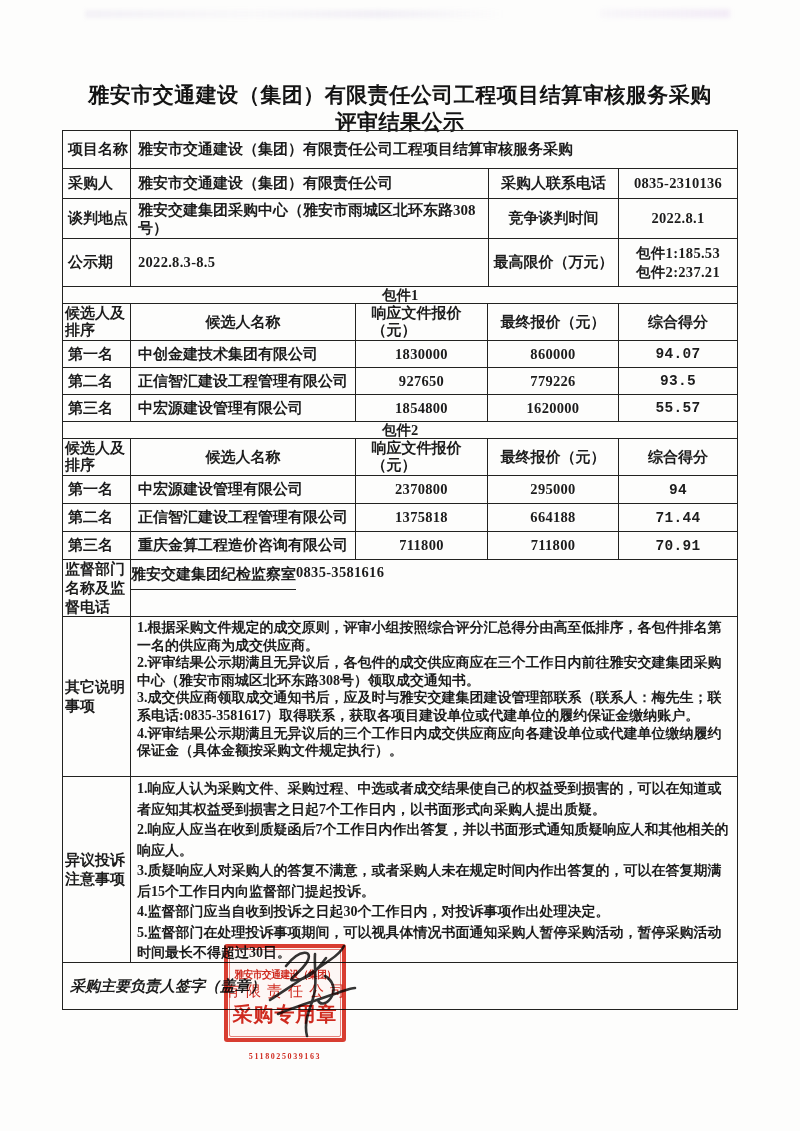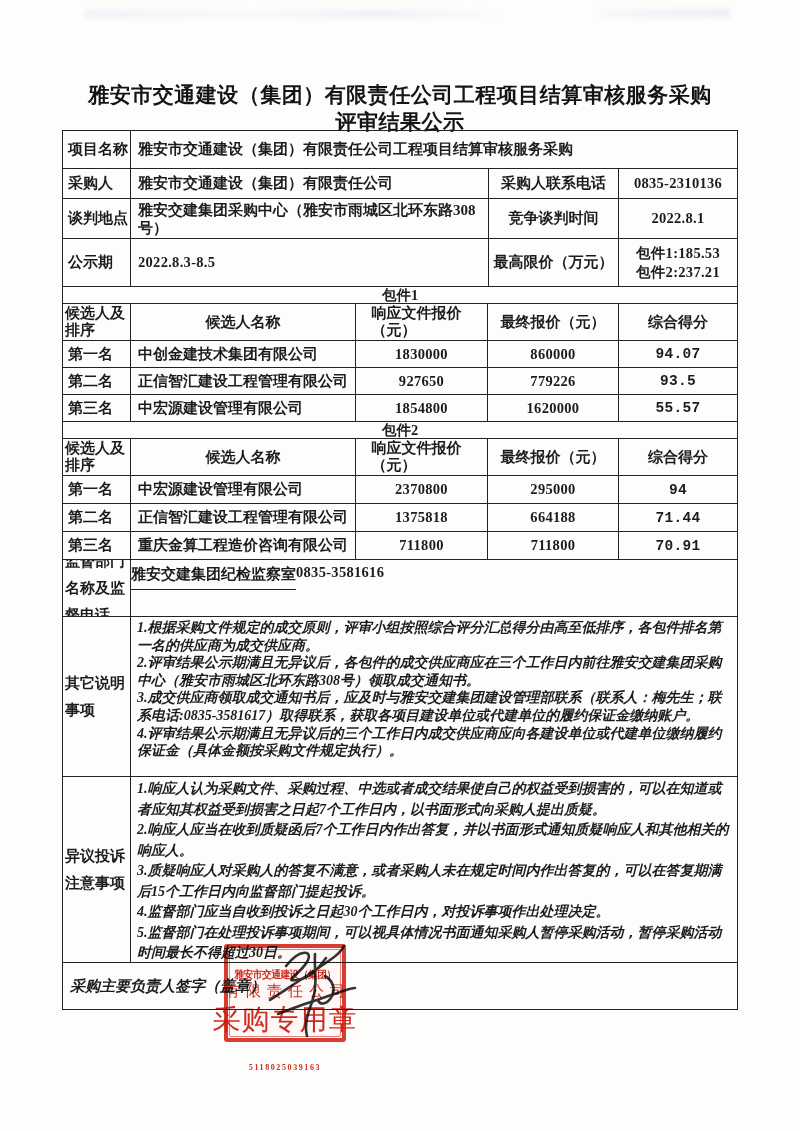--- a/index.html
+++ b/index.html
@@ -59,40 +59,40 @@
   .wrap100 span{display:inline-block;max-width:100px;line-height:17px;}
   .num{font-size:14.5px;letter-spacing:.3px;}
 
   
   .sup-right{flex:1 1 auto;display:flex;}
   .sup-sub{box-sizing:border-box;display:flex;align-items:center;justify-content:center;}
   .sup-sub.first{height:30px;border-bottom:1.5px solid var(--ink);}
   .sup-sub.second{height:25.5px;}
 
   
-  .notes{display:block;padding:2px 7px 2px 6px;font-style:italic;}
+  .notes{display:block;padding:2px 7px 2px 6px;}
   .notes-other{height:160px;}
   .notes-other p{margin:0;font-size:14px;line-height:17.6px;font-weight:600;}
   .notes-obj{height:186px;}
   .notes-obj p{margin:0;font-size:14px;line-height:20.5px;font-weight:600;}
-  .lab-multi{line-height:27px;padding:0 2px;}
+  .lab-multi{line-height:19px;padding:0 2px;}
 
   
   .sign-cell{width:100%;font-size:15px;}
 
   
   .stamp{position:absolute;left:224px;top:944px;width:122px;height:98px;
     border:4px solid rgba(213,35,22,.88);border-radius:3px;box-sizing:border-box;
     display:flex;flex-direction:column;align-items:center;justify-content:space-between;
     padding:20px 1px 2px 1px;color:rgba(206,26,14,.93);
     mix-blend-mode:multiply;z-index:5;background:rgba(255,60,40,.03);}
   .stamp::after{content:"";position:absolute;inset:1px;border:1px solid rgba(213,35,22,.55);border-radius:2px;}
   .stamp .s1{font-size:10.5px;font-weight:bold;white-space:nowrap;transform:scaleX(.92);letter-spacing:-.5px;}
   .stamp .s2{font-size:15px;font-weight:normal;white-space:nowrap;letter-spacing:6px;text-indent:6px;transform:scaleX(1.0);}
-  .stamp .s3{font-size:28px;font-weight:normal;white-space:nowrap;letter-spacing:1px;}
+  .stamp .s3{font-size:20px;font-weight:bold;white-space:nowrap;letter-spacing:1px;}
   .stamp .s4{font-size:8px;font-weight:bold;letter-spacing:1.6px;white-space:nowrap;margin-top:24px;}
 
   .signature{position:absolute;left:252px;top:936px;z-index:6;mix-blend-mode:multiply;}
 </style>
 </head>
 <body>
 
 <div class="smudge a"></div>
 <div class="smudge b"></div>
 

